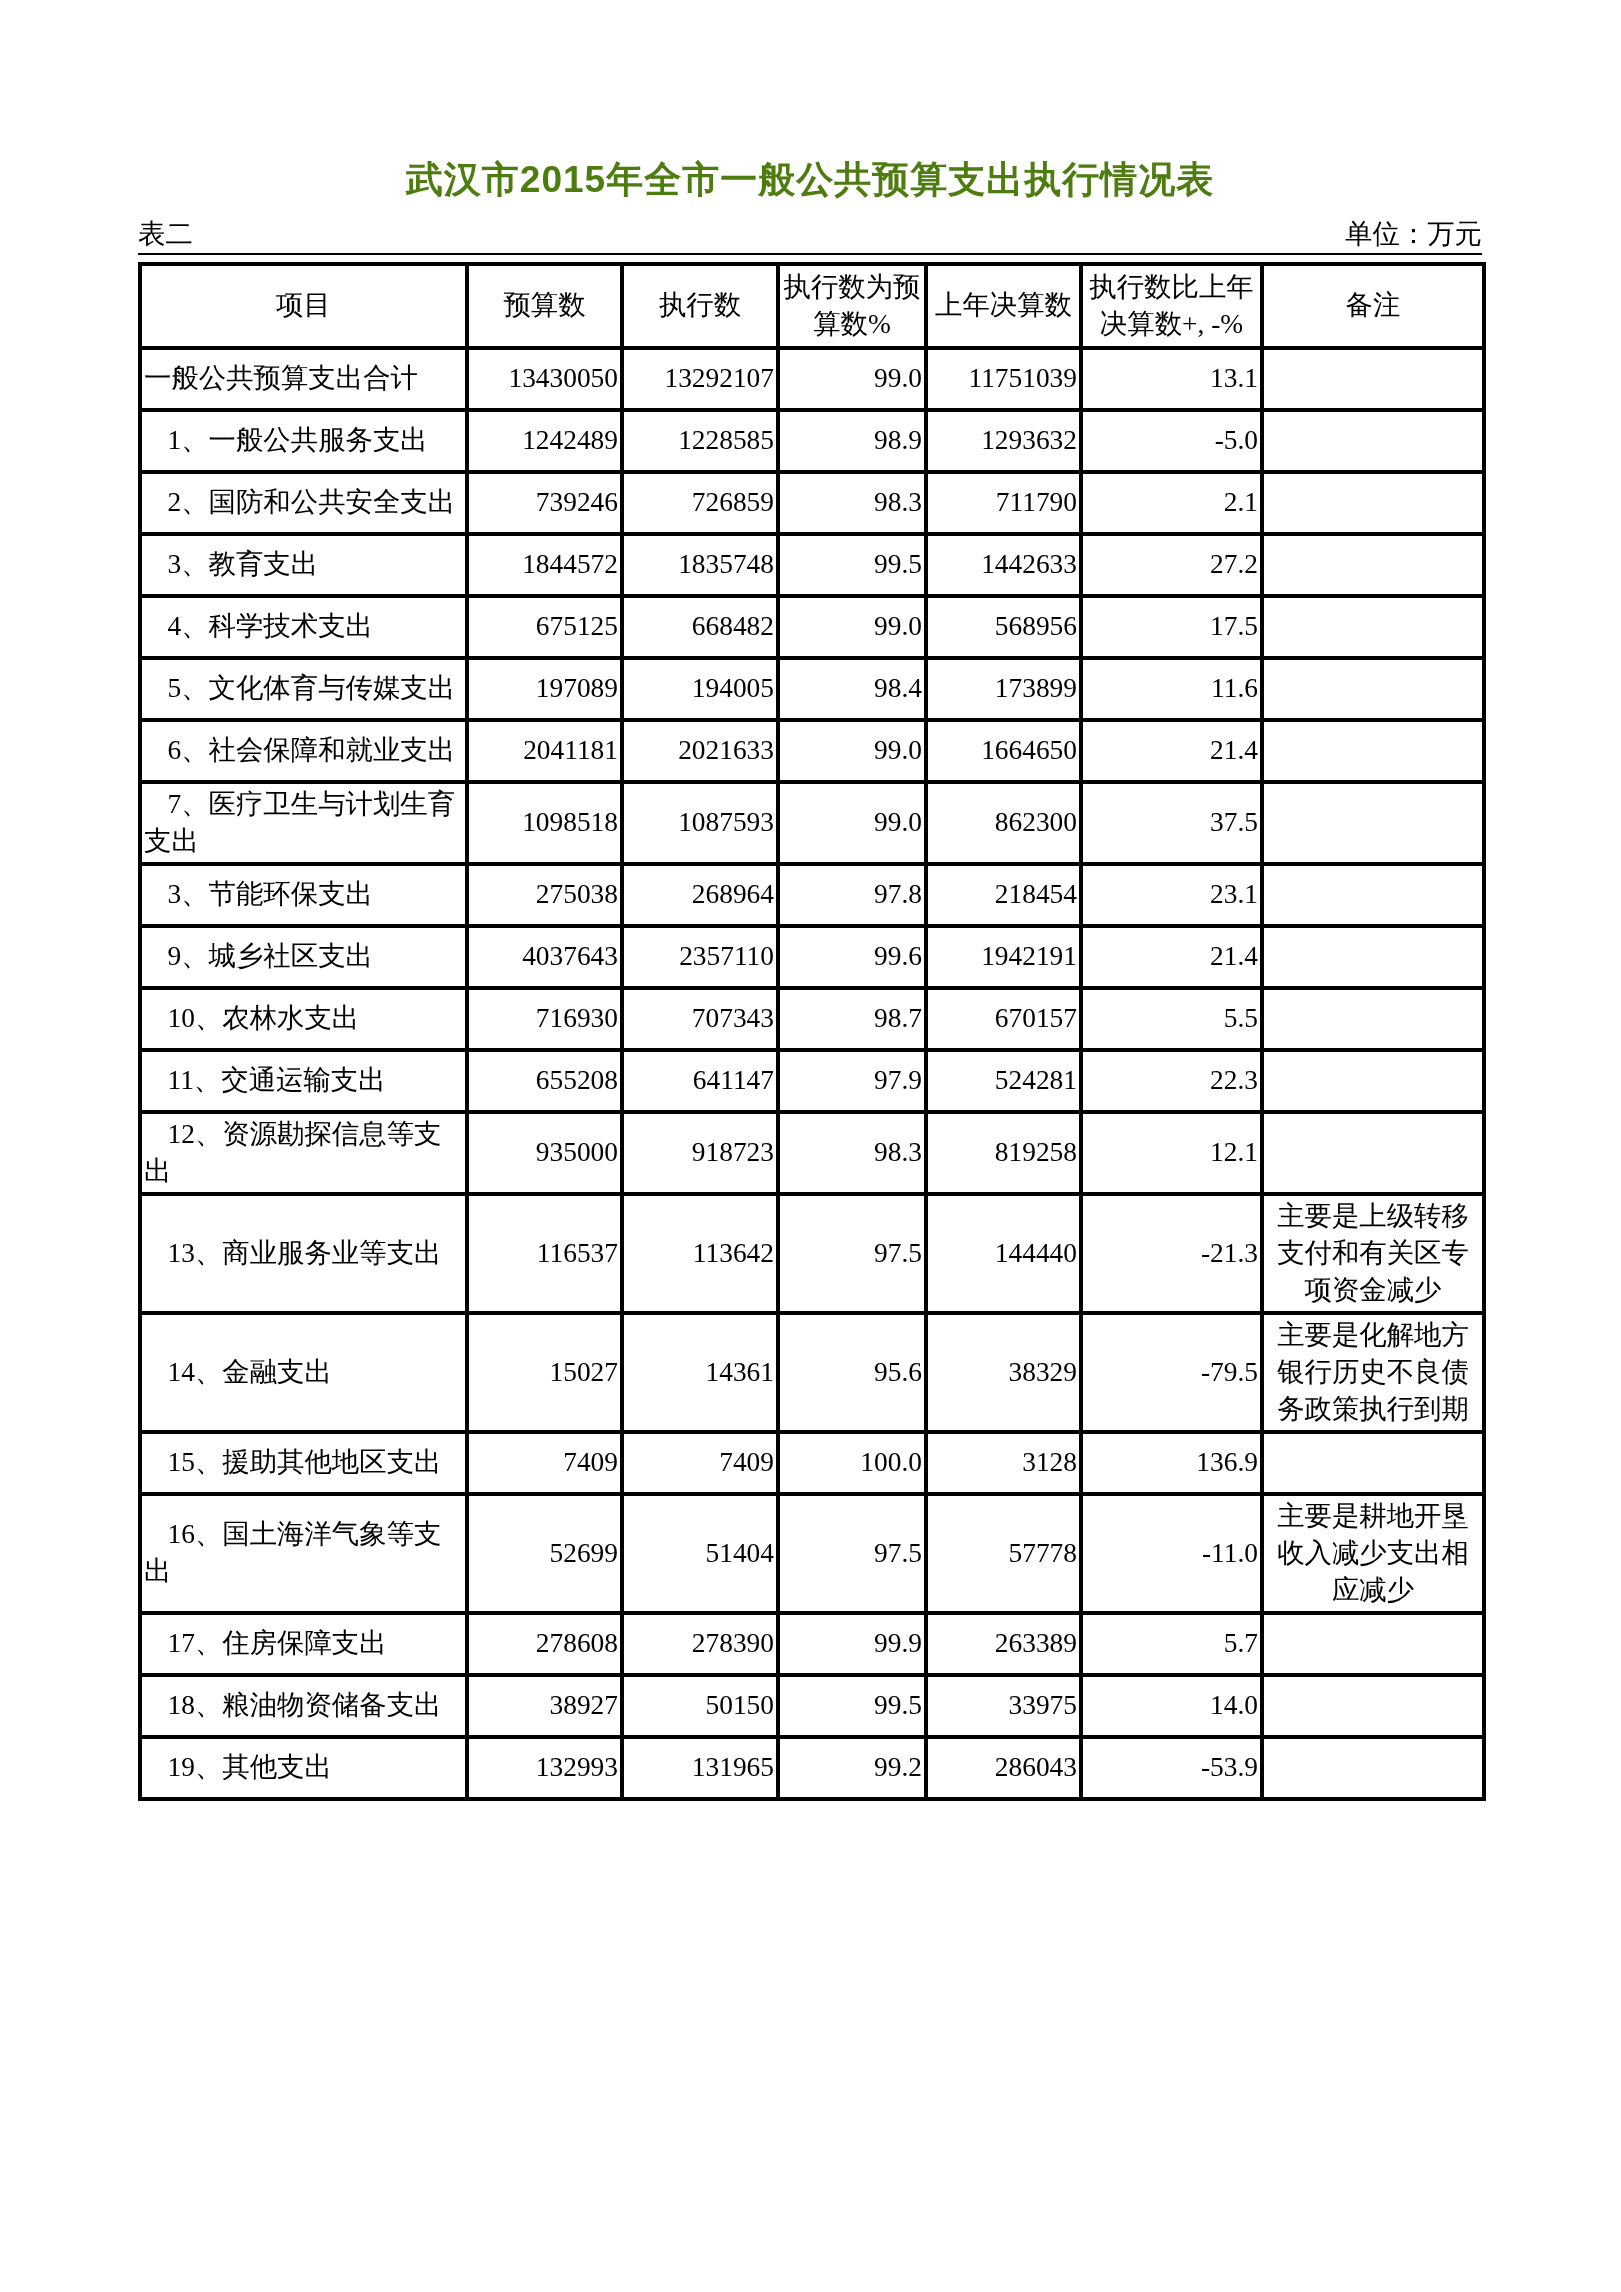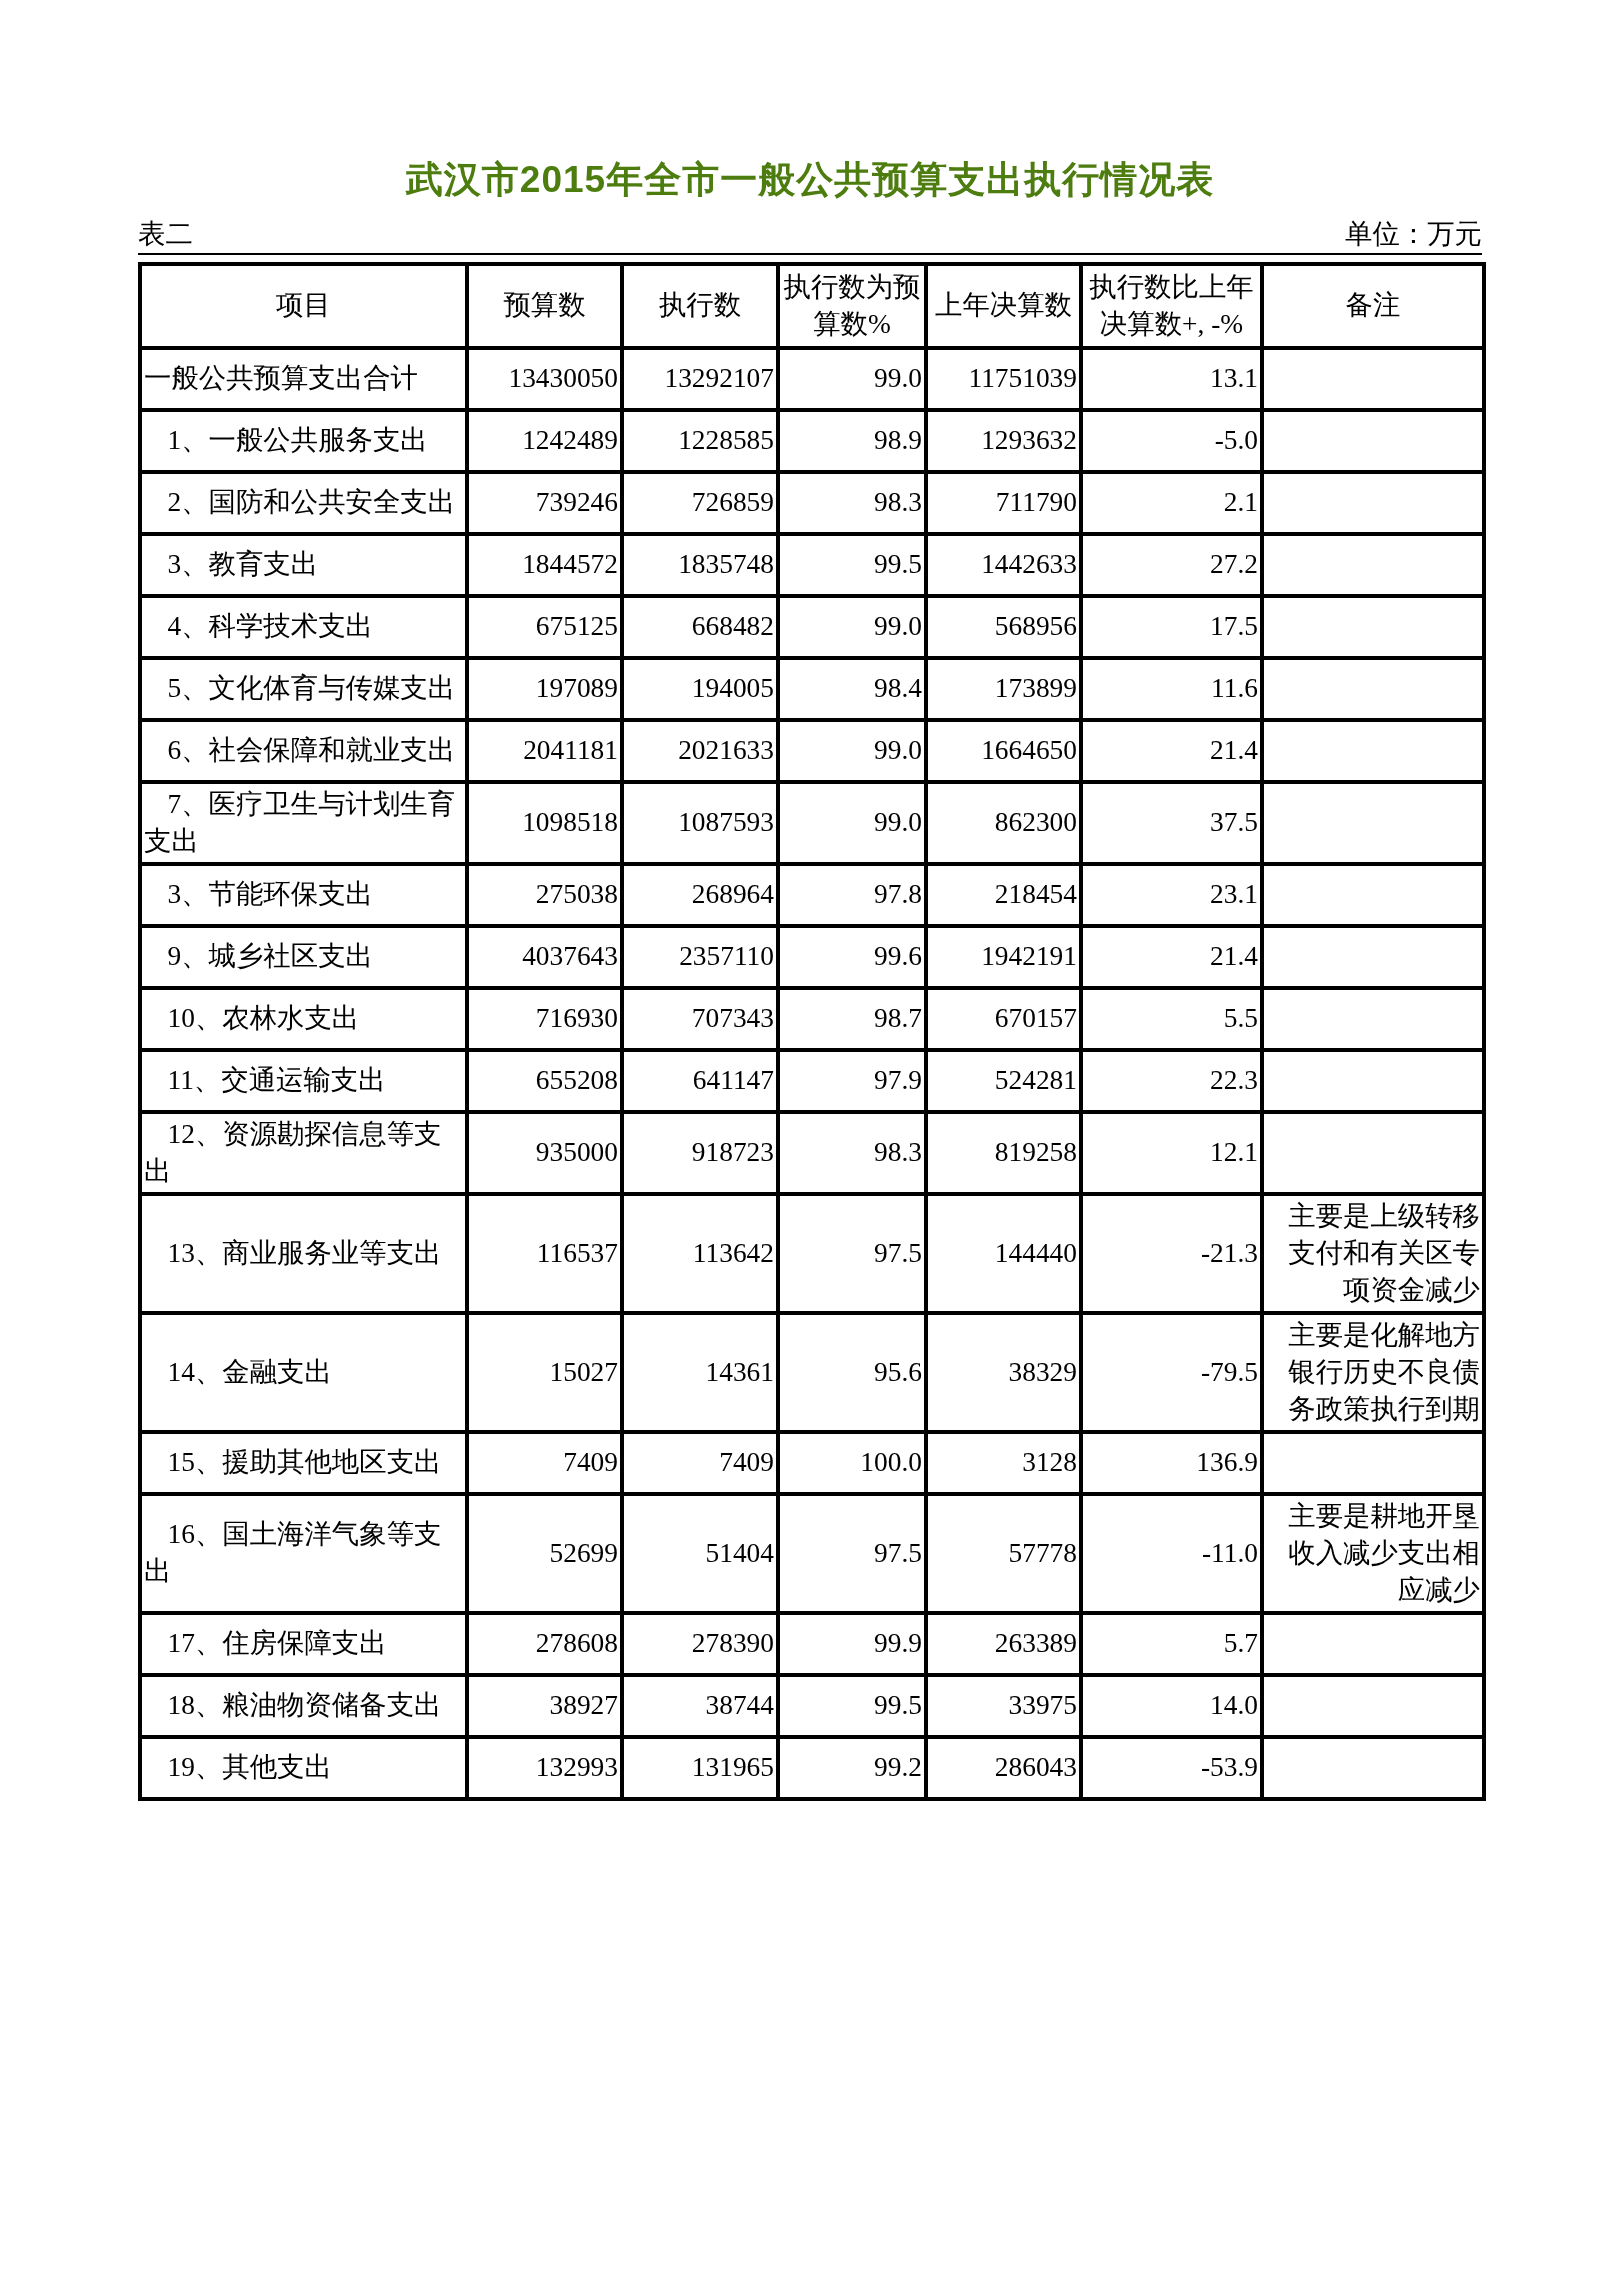--- a/index.html
+++ b/index.html
@@ -69,21 +69,21 @@
     padding-right: 3.9px;
     white-space: pre-line;
     margin-left: 36px;
   }
   td.c-item.indent { text-indent: 23.5px; }
   td.c-num {
     text-align: right;
     padding-right: 7.8px;
   }
   td.c-note {
-    text-align: right;
+    text-align: center;
     padding-left: 4.9px;
     padding-right: 3.9px;
     white-space: pre-line;
   }
 </style>
 </head>
 <body>
 
 <div class="page">
   <div class="content">
@@ -286,21 +286,21 @@
             <td class="c-num">278608</td>
             <td class="c-num">278390</td>
             <td class="c-num">99.9</td>
             <td class="c-num">263389</td>
             <td class="c-num">5.7</td>
             <td class="c-note"></td>
           </tr>
           <tr>
             <td class="c-item indent">18、粮油物资储备支出</td>
             <td class="c-num">38927</td>
-            <td class="c-num">38744</td>
+            <td class="c-num">50150</td>
             <td class="c-num">99.5</td>
             <td class="c-num">33975</td>
             <td class="c-num">14.0</td>
             <td class="c-note"></td>
           </tr>
           <tr>
             <td class="c-item indent">19、其他支出</td>
             <td class="c-num">132993</td>
             <td class="c-num">131965</td>
             <td class="c-num">99.2</td>

